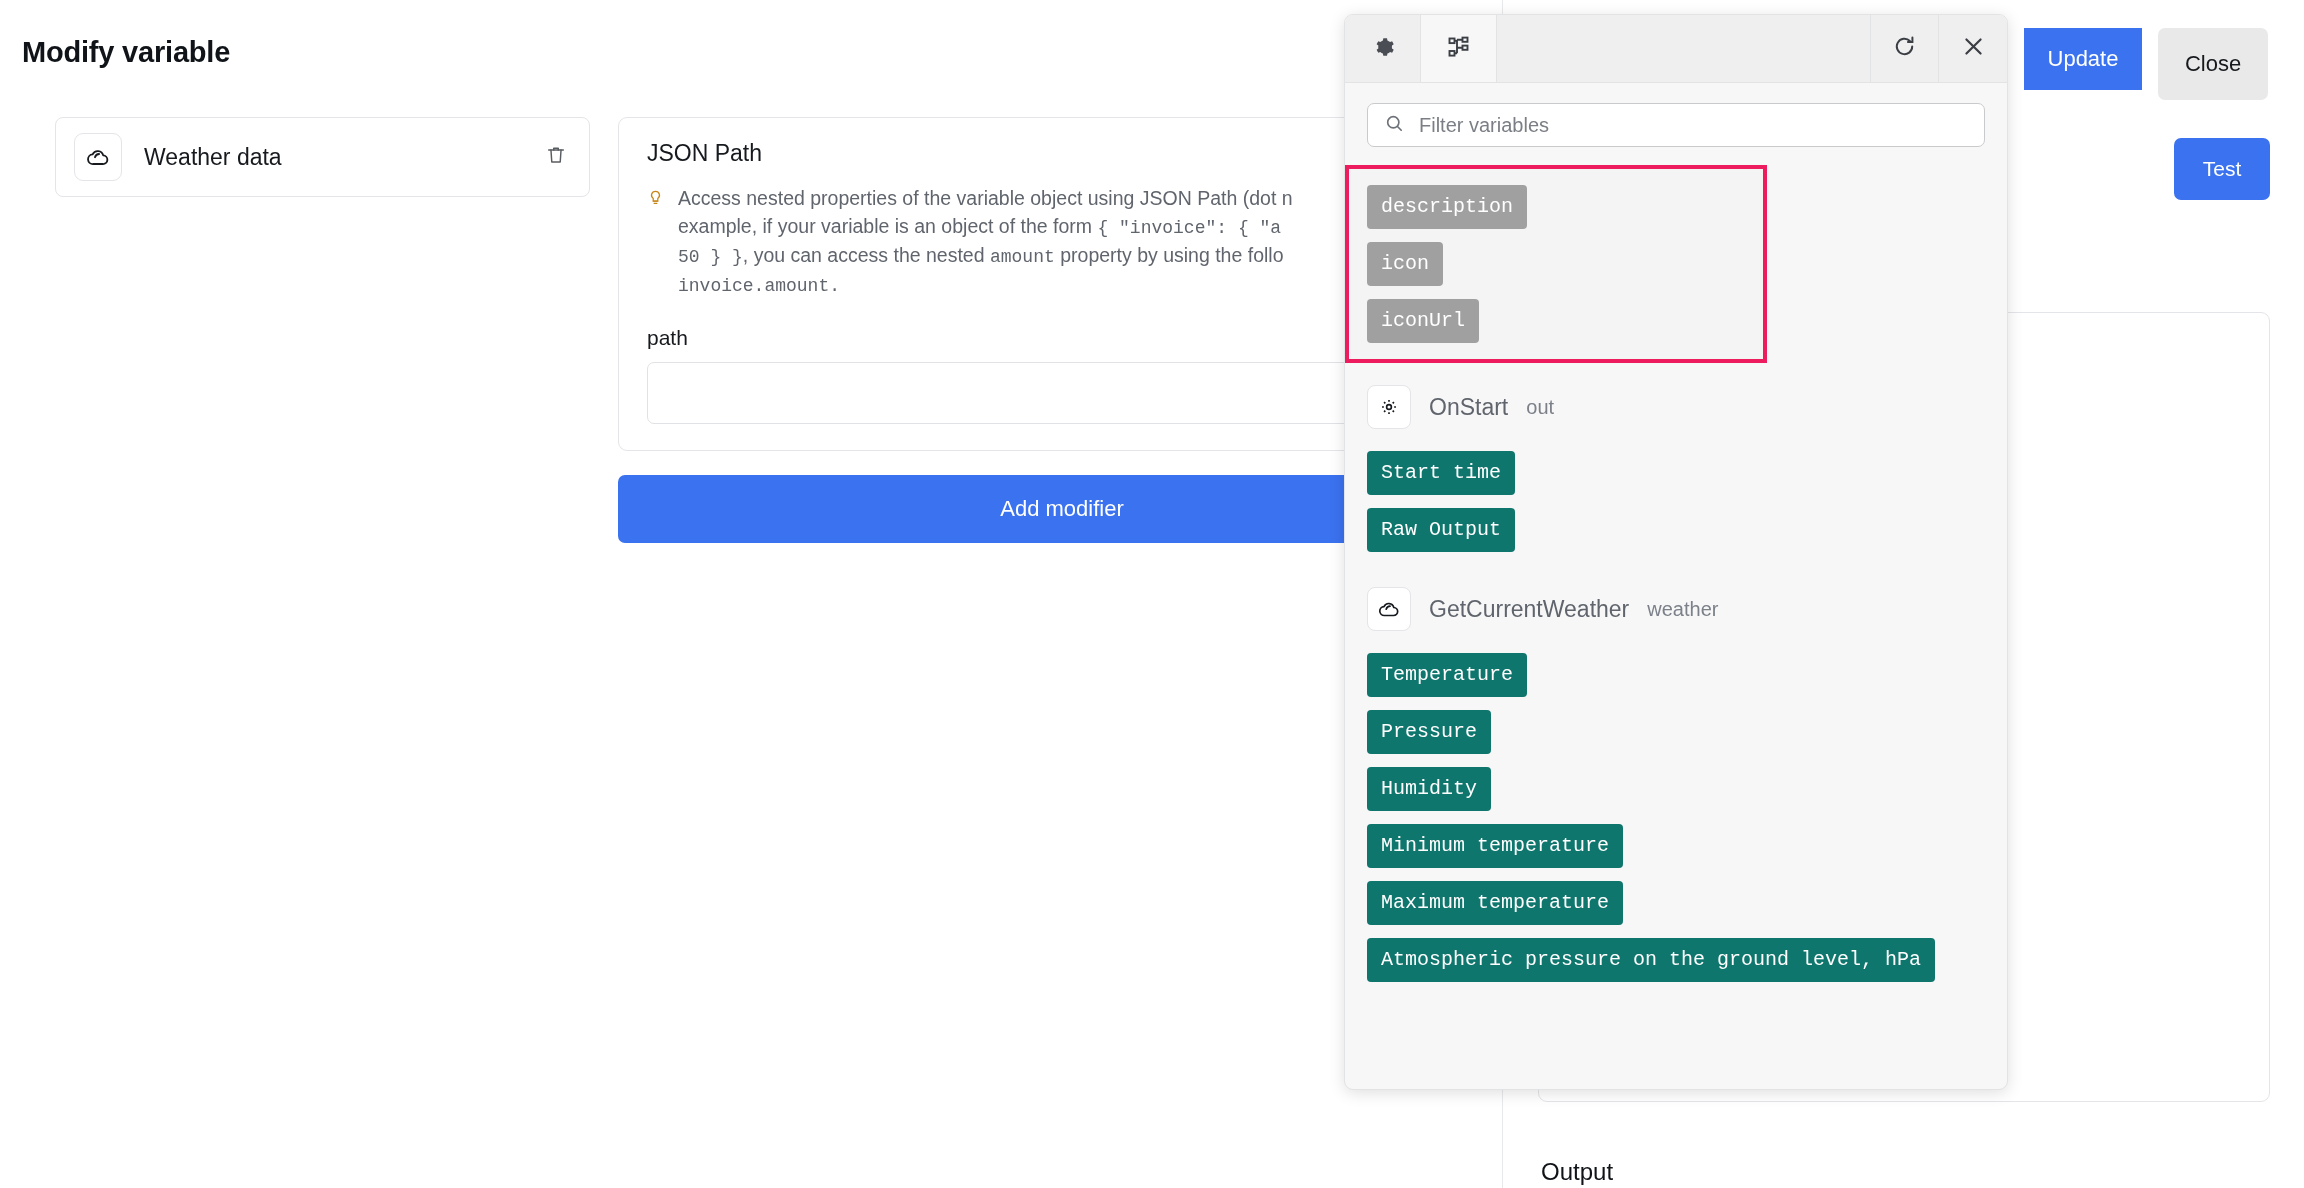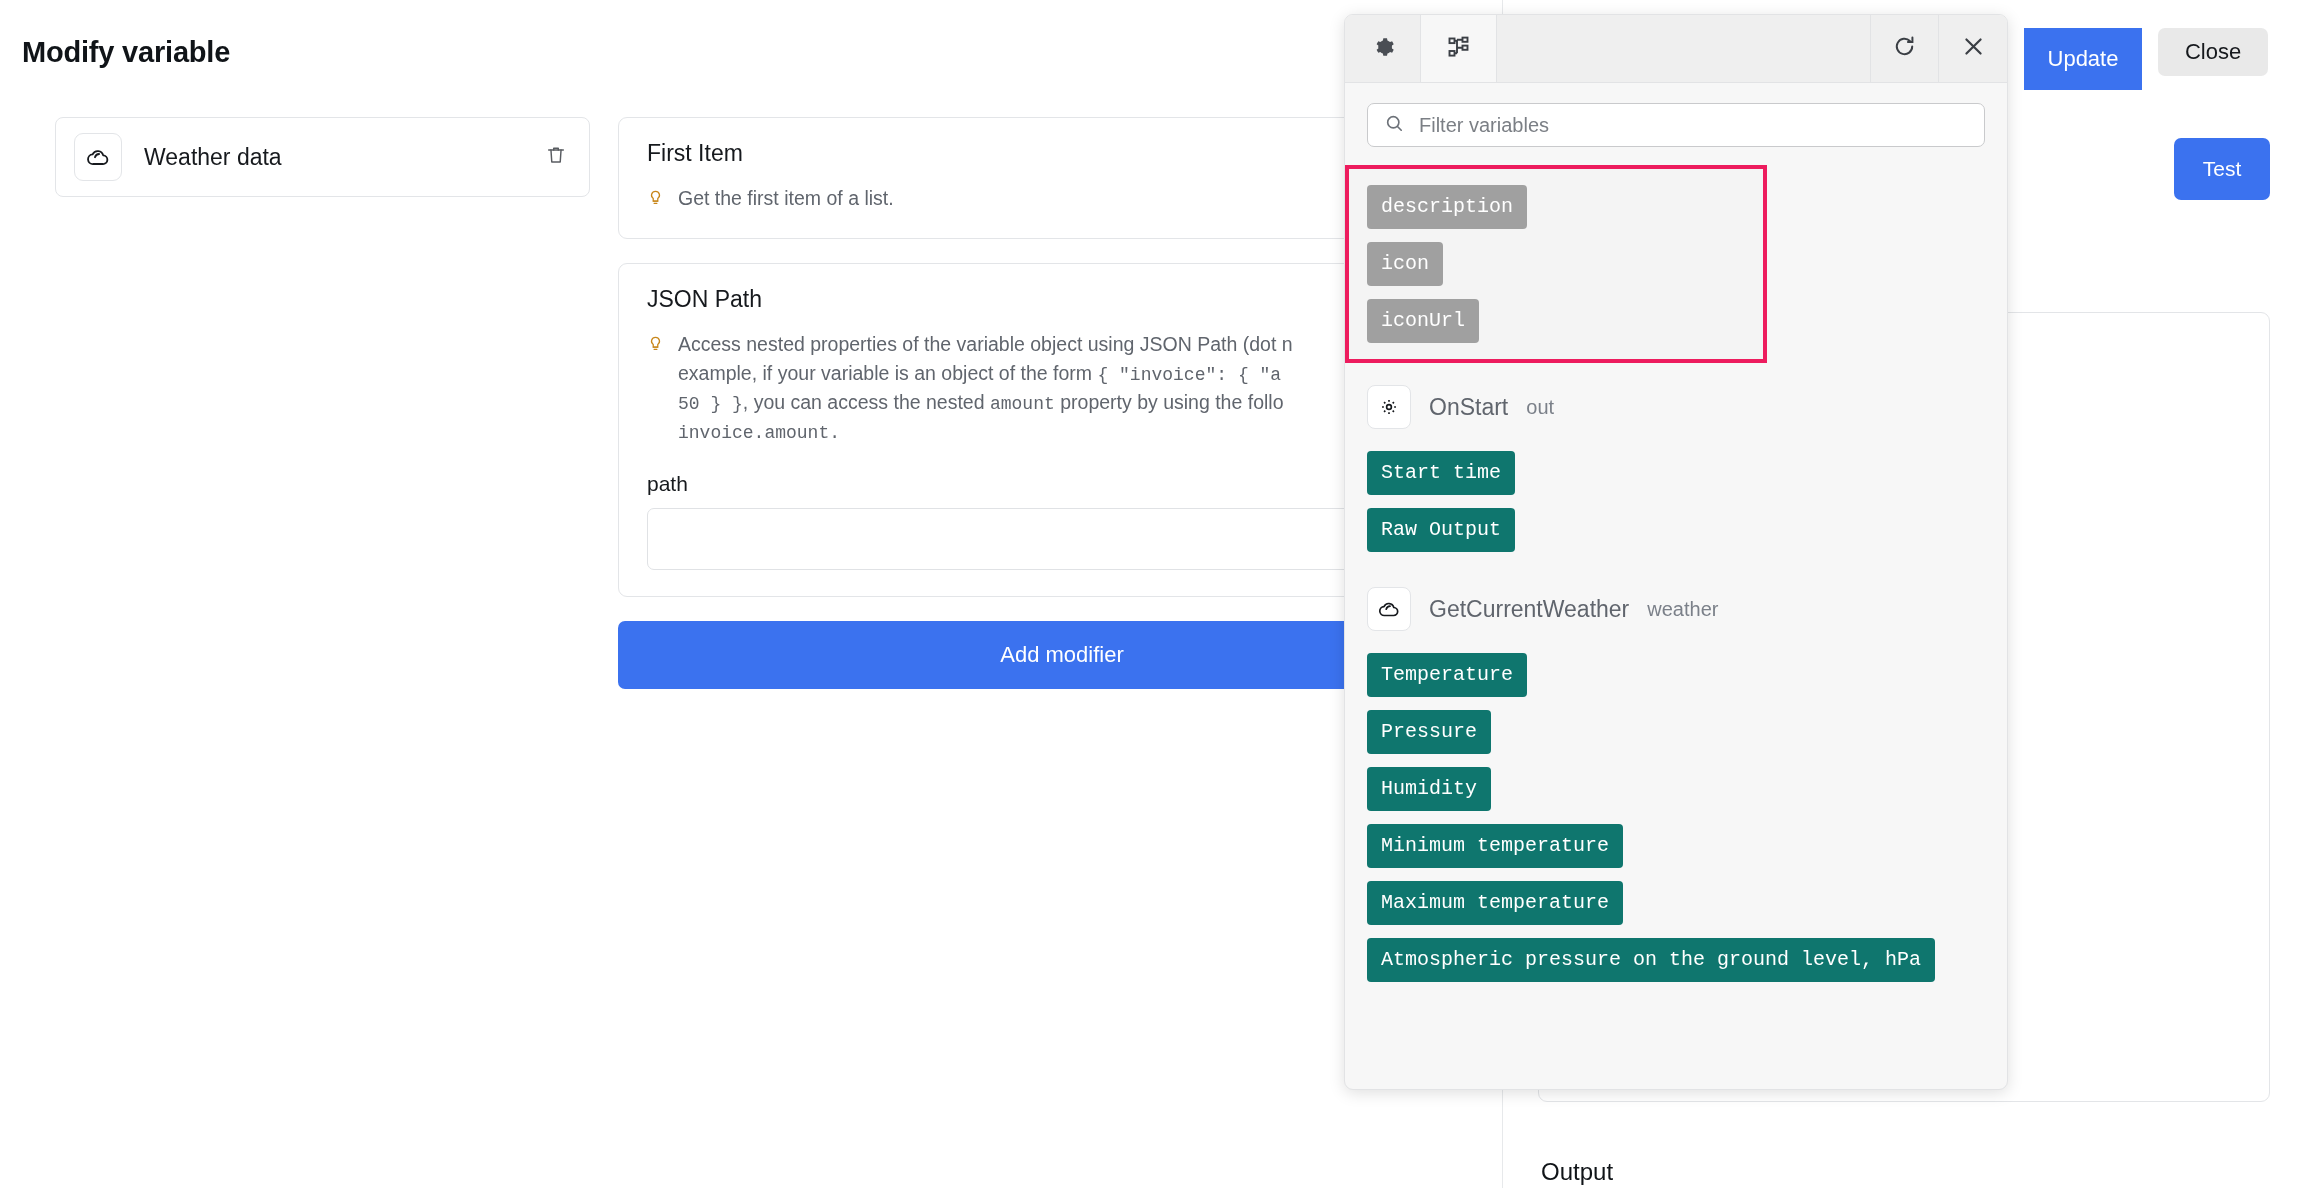--- a/index.html
+++ b/index.html
@@ -227,33 +227,20 @@
       <path d="M4 6.5h16"></path>
         <path d="M9.5 6.5V4.6h5v1.9"></path>
       <path d="M6.5 6.5l.9 13.1h9.2l.9-13.1"></path>
     </svg>
   </span>
 </div>
 
 <div id="modifier-column">
 
   
-  <div class="modifier-card">
-    <div class="modifier-title">First Item</div>
-    <div class="hint-row">
-      <span class="bulb">
-        <svg width="17" height="21" viewBox="0 0 24 24" fill="none" stroke="#c8861a" stroke-width="1.8" stroke-linecap="round">
-          <path d="M9 17h6"></path>
-            <path d="M10 20.2h4"></path>
-          <path d="M12 3.2a5.6 5.6 0 0 0-3.2 10.2V17h6.4v-3.6A5.6 5.6 0 0 0 12 3.2z"></path>
-        </svg>
-      </span>
-      <span class="hint-text">Get the first item of a list.</span>
-    </div>
-  </div>
 
   
   <div class="modifier-card">
     <div class="modifier-title">JSON Path</div>
     <div class="hint-row">
       <span class="bulb">
         <svg width="17" height="21" viewBox="0 0 24 24" fill="none" stroke="#c8861a" stroke-width="1.8" stroke-linecap="round">
           <path d="M9 17h6"></path>
             <path d="M10 20.2h4"></path>
           <path d="M12 3.2a5.6 5.6 0 0 0-3.2 10.2V17h6.4v-3.6A5.6 5.6 0 0 0 12 3.2z"></path>
@@ -268,21 +255,21 @@
   <button id="add-modifier-button">Add modifier</button>
 </div>
 
 <div id="right-panel">
   <button id="test-button">Test</button>
   <div id="output-preview-box"></div>
   <div id="output-label">Output</div>
 </div>
 
 <button style="position:absolute;left:2024px;top:28px;width:118px;height:62px;background:#3b72ef;border:none;border-radius:0;color:#fff;font-size:22px;font-family:'Liberation Sans',sans-serif;cursor:pointer;">Update</button>
-<button style="position:absolute;left:2158px;top:28px;width:110px;height:48px;background:#e9e9e9;border:none;border-radius:7px;color:#16191d;font-size:22px;font-family:'Liberation Sans',sans-serif;cursor:pointer;">Close</button>
+<button style="position:absolute;left:2158px;top:28px;width:110px;height:72px;background:#e9e9e9;border:none;border-radius:7px;color:#16191d;font-size:22px;font-family:'Liberation Sans',sans-serif;cursor:pointer;">Close</button>
 
 <div id="variables-panel">
 
   <div id="panel-tabbar">
     <div class="tab-btn">
       <span>
         <svg width="26" height="26" viewBox="0 0 24 24" fill="#4a4e54">
           <path d="M12 8.2a3.8 3.8 0 1 0 0 7.6 3.8 3.8 0 0 0 0-7.6zm0 5.8a2 2 0 1 1 0-4 2 2 0 0 1 0 4z"></path>
           <path d="M20.3 13.4l-.1-1.4.1-1.4 1.6-1.2-1.5-2.7-1.9.6a7.8 7.8 0 0 0-2.4-1.4L15.7 4h-3.4l-.4 1.9a7.8 7.8 0 0 0-2.4 1.4l-1.9-.6L6.1 9.4l1.6 1.2-.1 1.4.1 1.4-1.6 1.2 1.5 2.7 1.9-.6a7.8 7.8 0 0 0 2.4 1.4l.4 1.9h3.4l.4-1.9a7.8 7.8 0 0 0 2.4-1.4l1.9.6 1.5-2.7-1.6-1.2z"></path>
         </svg>

